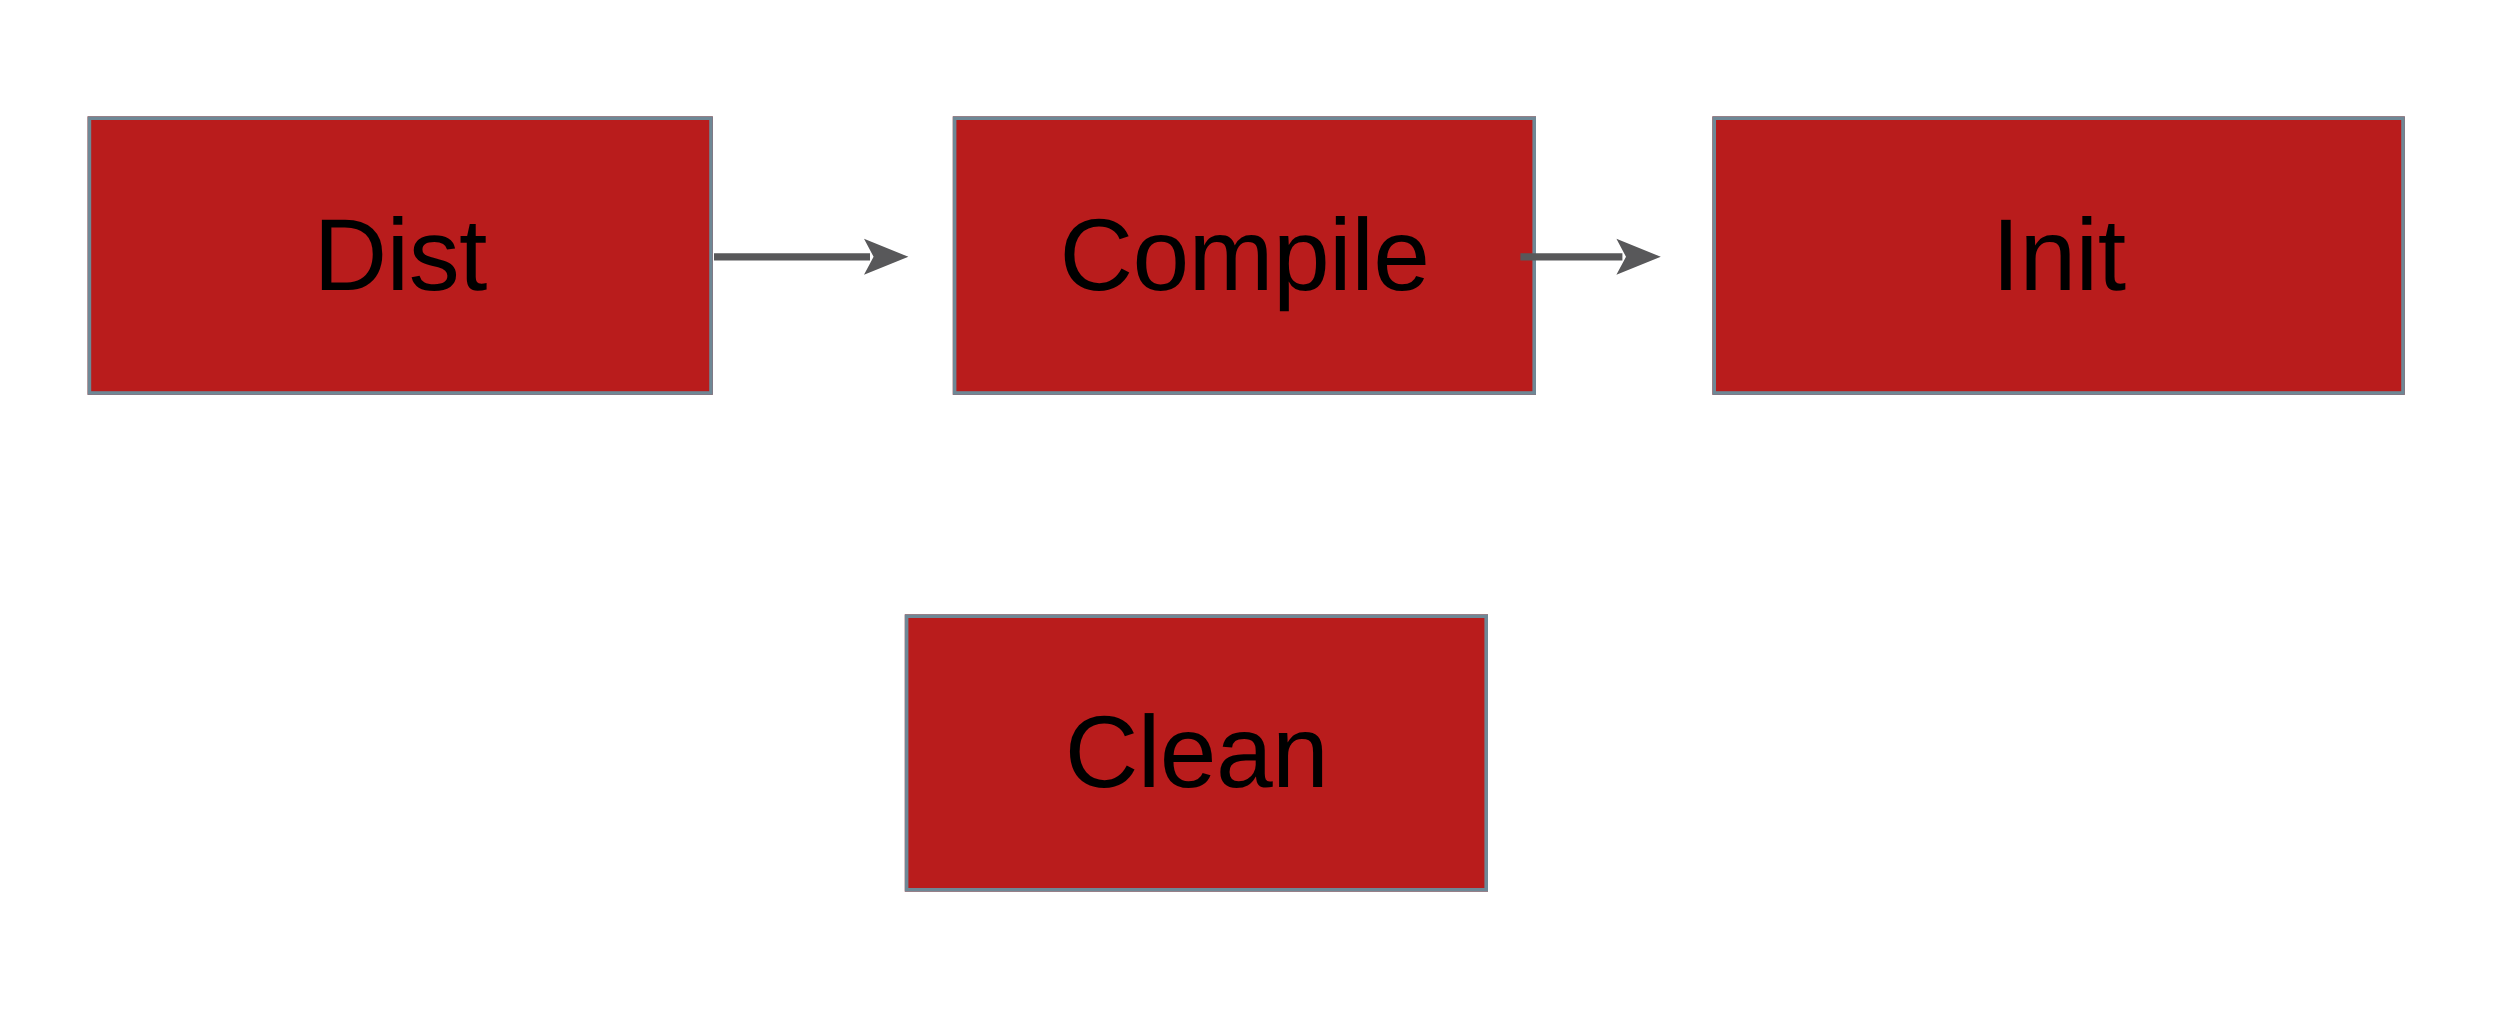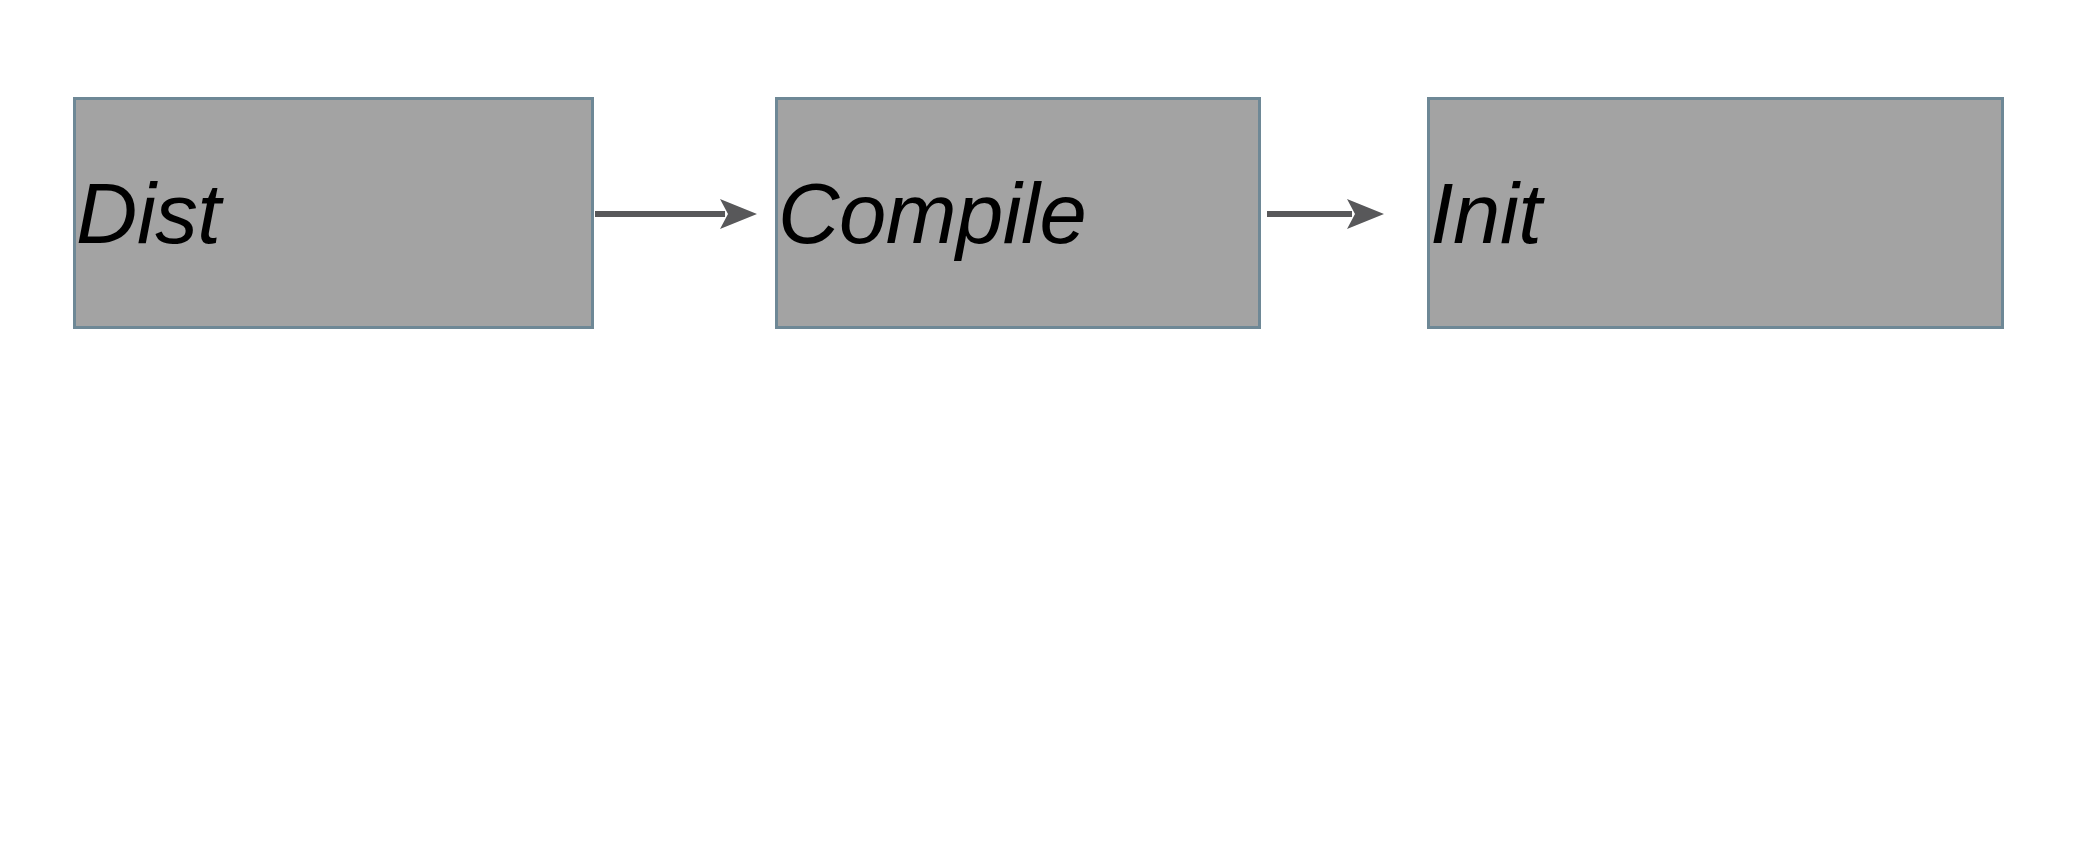--- a/index.html
+++ b/index.html
@@ -13,40 +13,39 @@
   #canvas {
     position: relative;
     width: 2078px;
     height: 848px;
     background: #ffffff;
     overflow: hidden;
   }
   .node {
     position: absolute;
     box-sizing: border-box;
-    background: #a3a3a3;
+    background: #b91c1c;
     border: 3px solid #6e8896;
     display: flex;
     align-items: center;
-    justify-content: flex-start;
-    font-style: italic;
+    justify-content: center;
   }
   .node-label {
     font-family: "Liberation Sans", sans-serif;
     font-size: 85px;
     font-weight: 400;
     line-height: 1;
     color: #000000;
     letter-spacing: -0.5px;
     white-space: nowrap;
     user-select: none;
   }
   
   #node-dist    { left: 73px;   top: 97px;  width: 521px; height: 232px; }
-  #node-compile { left: 775px;  top: 97px;  width: 486px; height: 232px; }
+  #node-compile { left: 794px;  top: 97px;  width: 486px; height: 232px; }
   #node-init    { left: 1427px; top: 97px;  width: 577px; height: 232px; }
   #node-clean   { left: 754px;  top: 512px; width: 486px; height: 231px; }
 
   .edge {
     position: absolute;
     overflow: visible;
   }
   #edge-dist-compile { left: 594px;  top: 193px; width: 164px; height: 42px; }
   #edge-compile-init { left: 1240px; top: 193px; width: 145px; height: 42px; }
   .edge svg { display: block; overflow: visible; }
@@ -75,14 +74,17 @@
     <svg width="145" height="42" viewBox="0 0 145 42" xmlns="http://www.w3.org/2000/svg">
       <line x1="27" y1="21" x2="112" y2="21" stroke="#58585a" stroke-width="6"></line>
       <path d="M 144 21 L 107 36 L 115 21 L 107 6 Z" fill="#58585a"></path>
     </svg>
   </div>
 
   <div class="node" id="node-init">
     <span class="node-label">Init</span>
   </div>
 
+  <div class="node" id="node-clean">
+    <span class="node-label">Clean</span>
+  </div>
 
 </div>
 
 </body></html>

